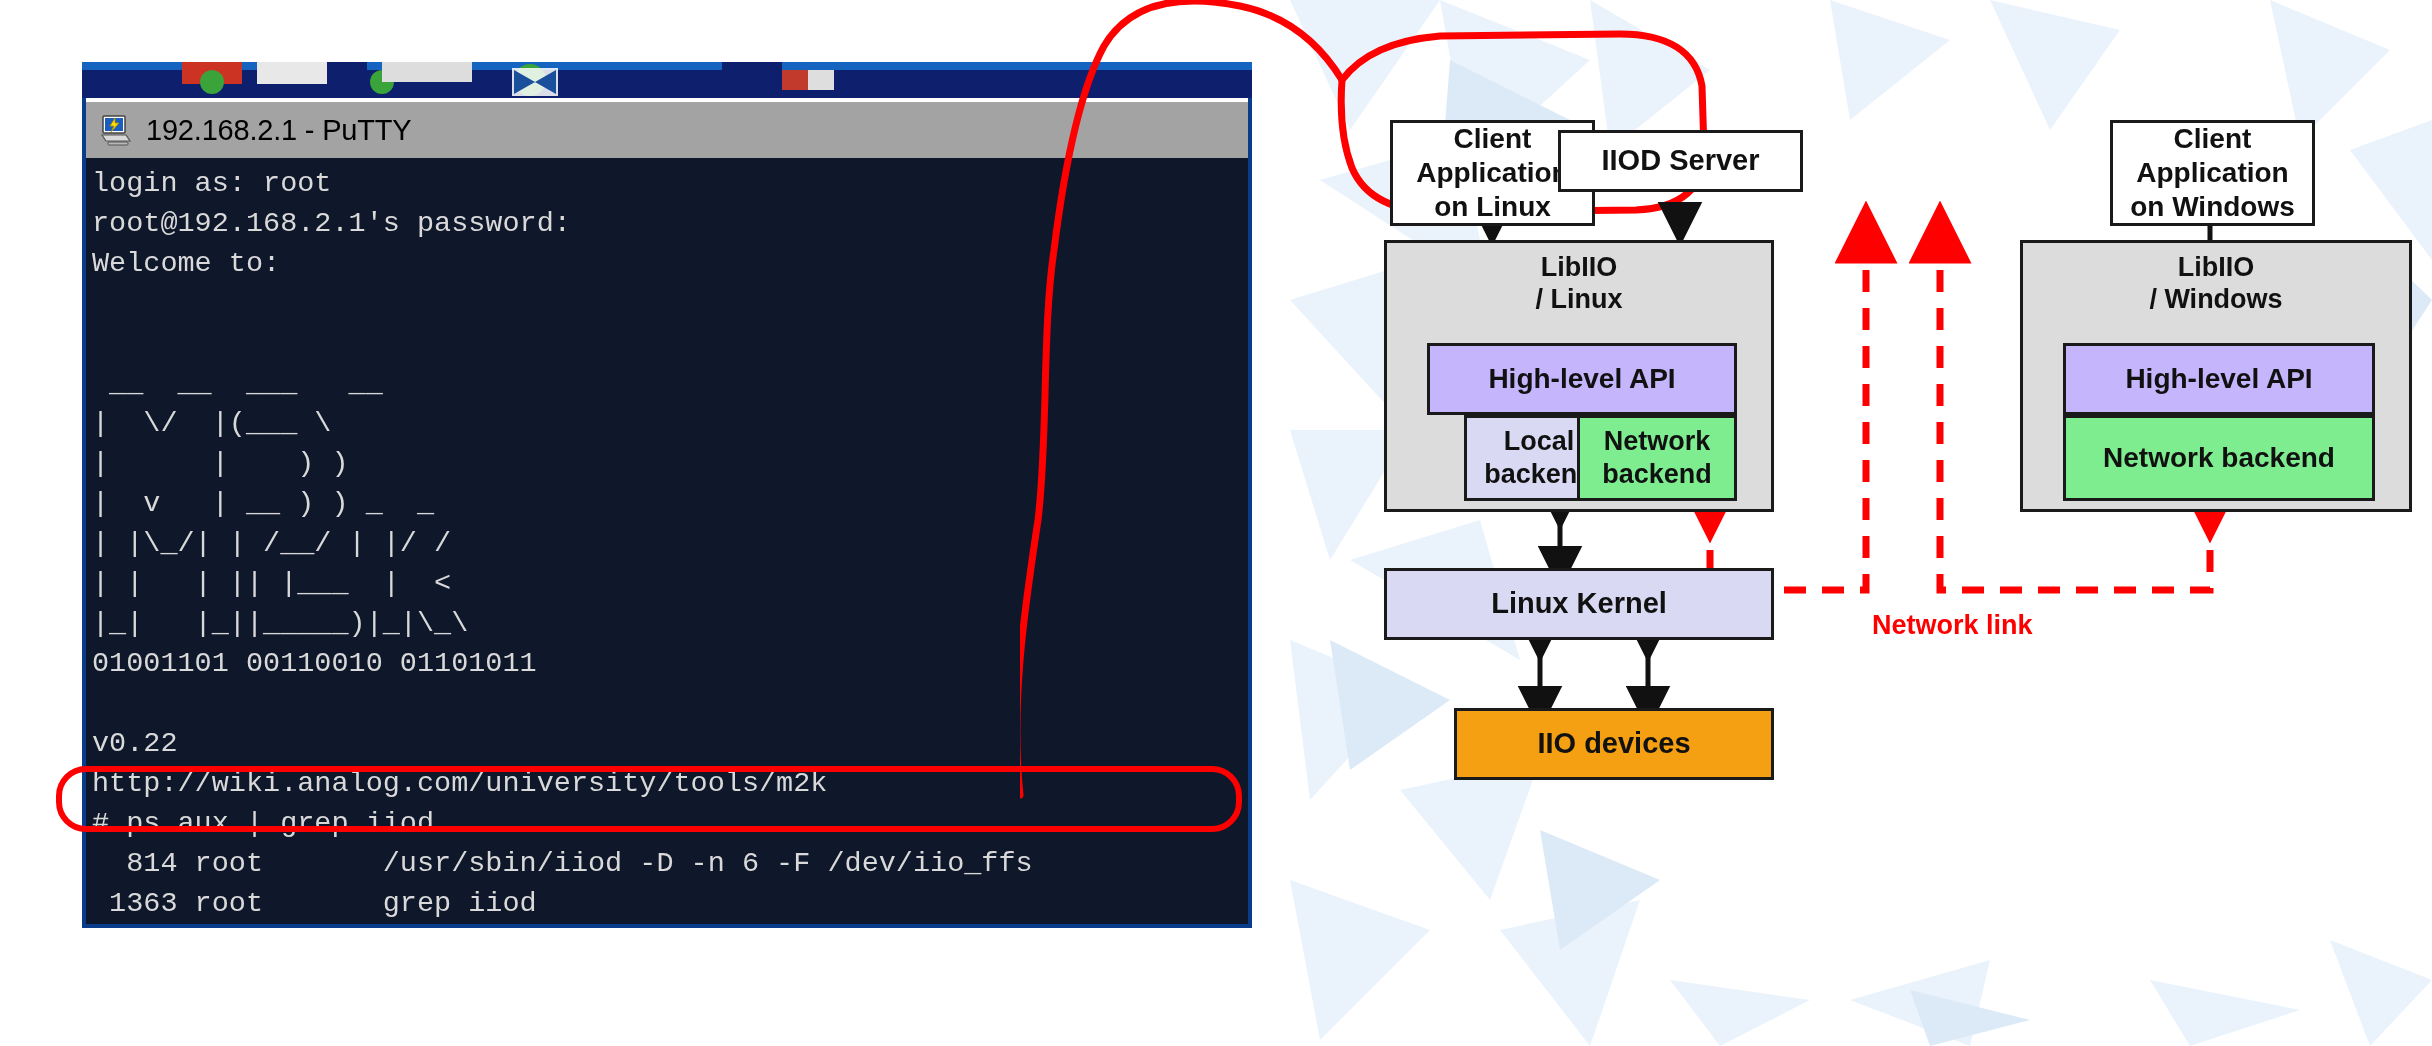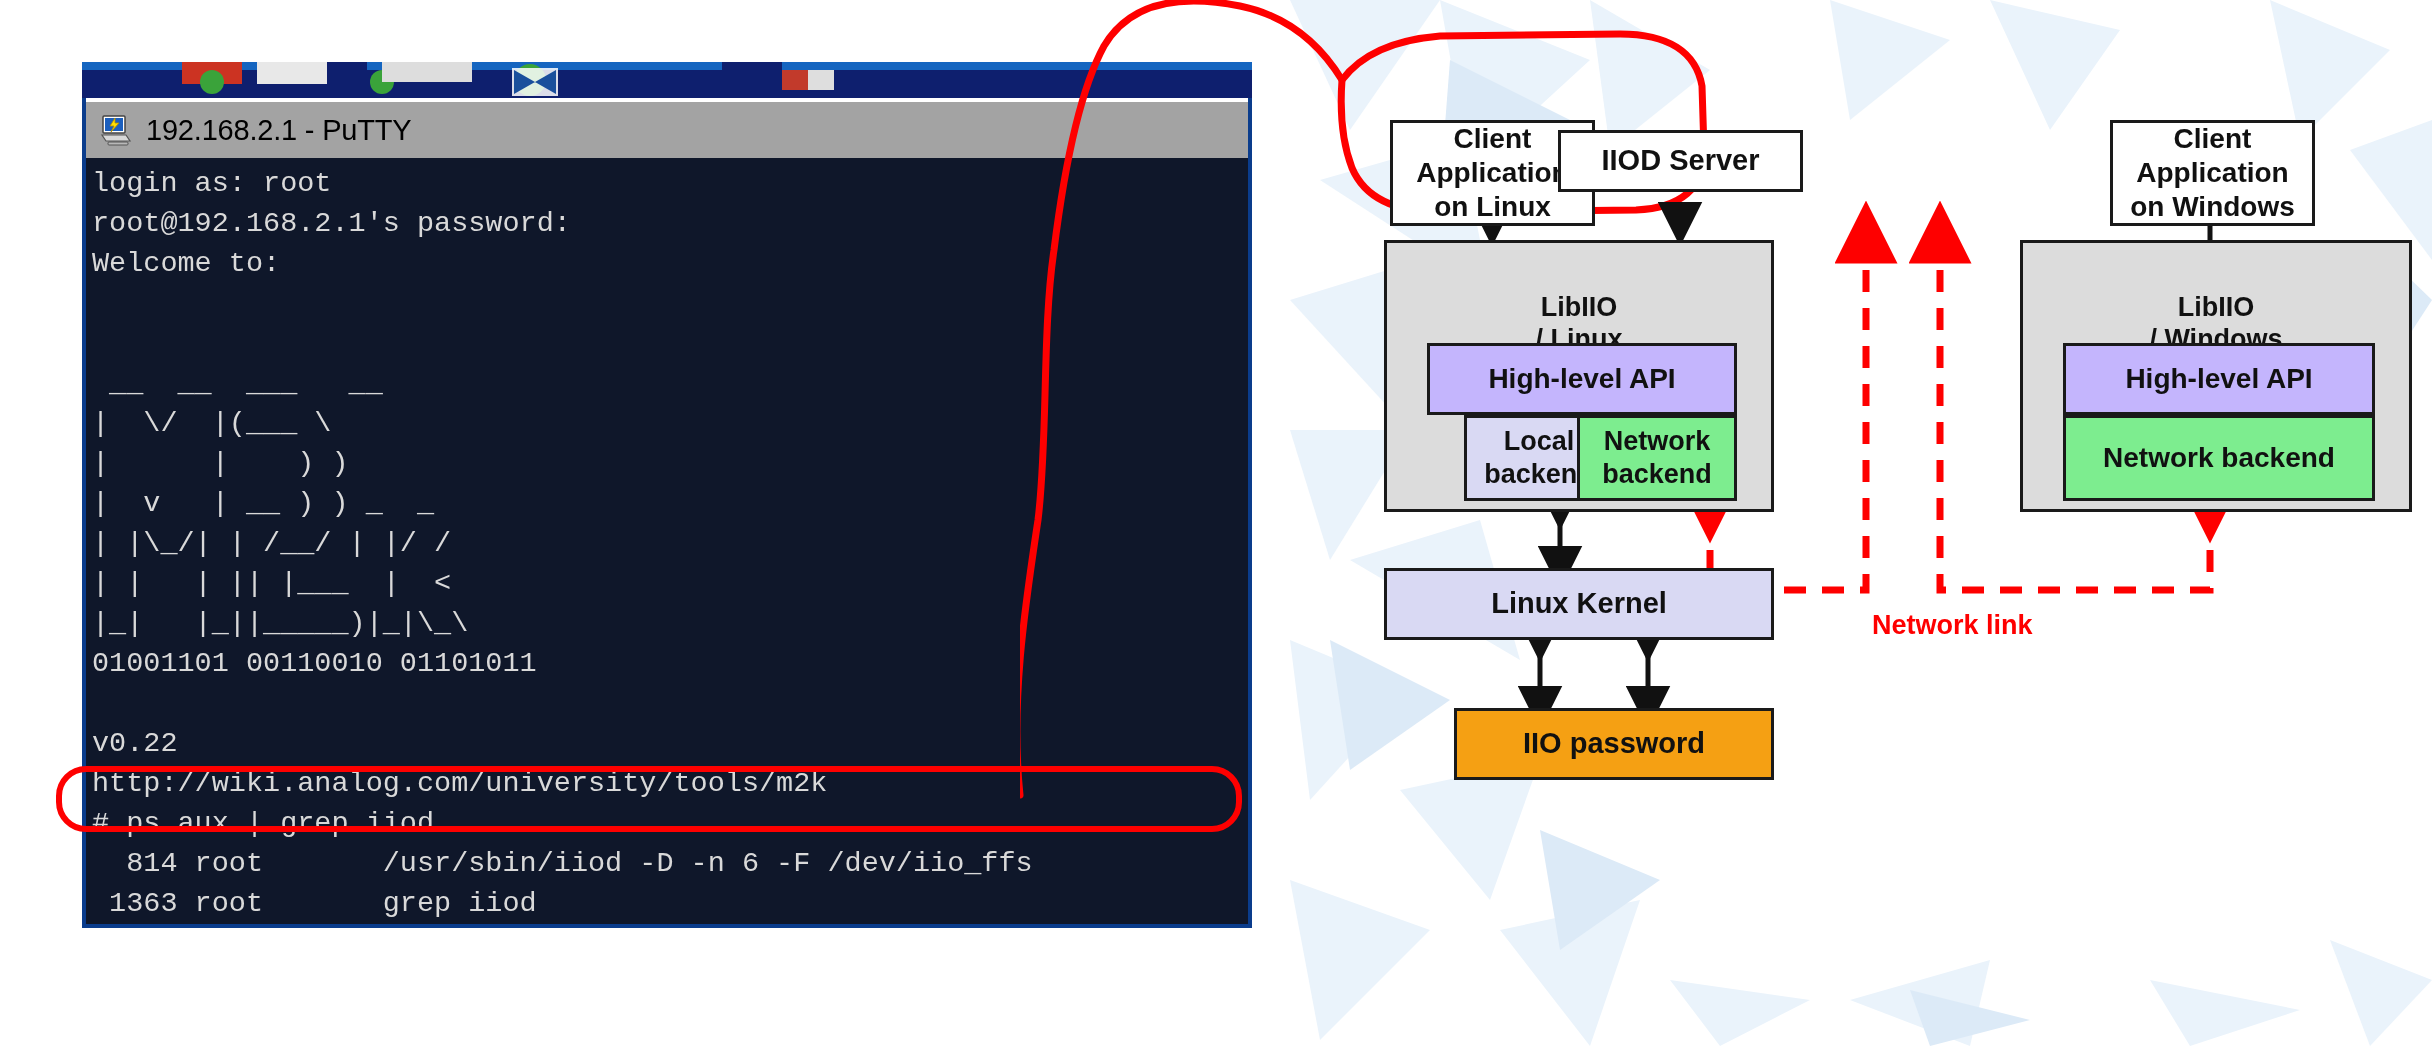--- a/index.html
+++ b/index.html
@@ -83,21 +83,20 @@
   }
   .stack-wrap {
     position: absolute;
     background: #dcdcdc;
     border: 3px solid #1a1a1a;
   }
   .stack-title {
     position: absolute; left: 0; right: 0; top: 8px;
     text-align: center; font-weight: bold; font-size: 27px; color: #111;
     line-height: 1.2;
-    margin-top: 40px;
   }
 </style>
 </head>
 <body>
 
 <div id="root">
 
   <div class="backdrop">
     <svg width="1142" height="1046" viewBox="0 0 1142 1046">
       <rect x="0" y="0" width="1142" height="1046" fill="#ffffff"></rect>
@@ -274,20 +273,20 @@
       <div class="node n-green" style="left:40px; top:172px; width:312px; height:86px; font-size:28px;">
         <span>Network backend</span>
       </div>
     </div>
 
     <div class="node n-lav" style="left:4px; top:448px; width:390px; height:72px; font-size:29px;">
       <span>Linux Kernel</span>
     </div>
 
     <div class="node n-orange" style="left:74px; top:588px; width:320px; height:72px; font-size:29px;">
-      <span>IIO password</span>
+      <span>IIO devices</span>
     </div>
 
     <div class="lbl-netlink" style="left:450px; top:490px;">Network link</div>
 
   </div>
 
 </div>
 
 </body></html>

